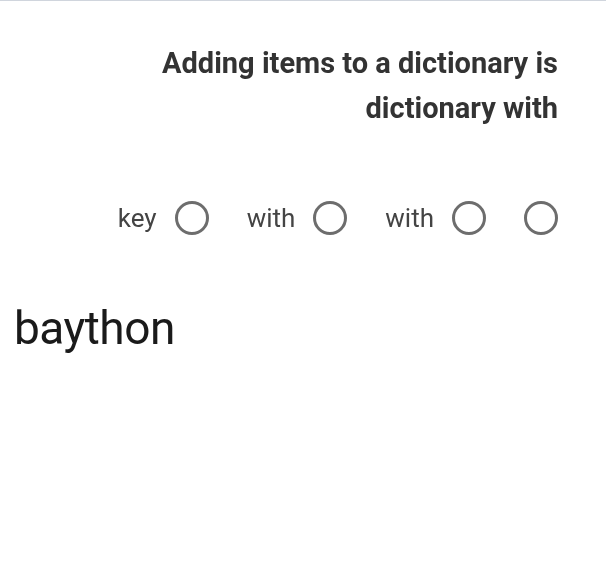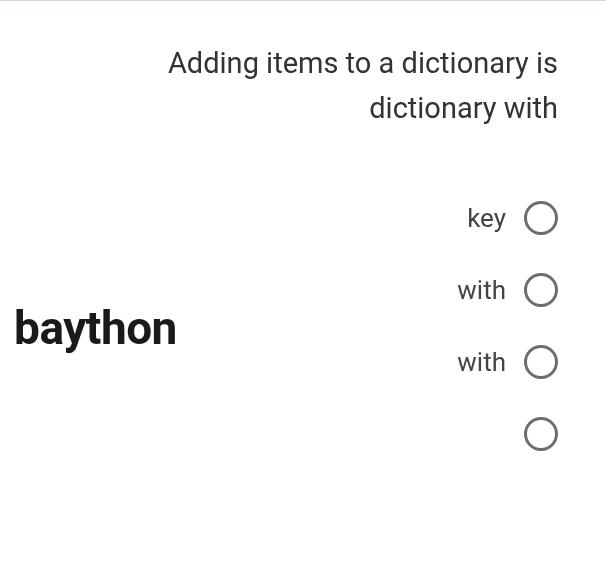--- a/index.html
+++ b/index.html
@@ -16,28 +16,28 @@
       border-top: 1px solid #d0d5dd;
     }
     .question {
       position: absolute;
       top: 40px;
       right: 48px;
       text-align: right;
       font-size: 29px;
       color: #333333;
       line-height: 1.55;
-      font-weight: 400;
+      font-weight: 700;
     }
     .options {
       position: absolute;
       top: 200px;
       right: 48px;
       display: flex;
-      flex-direction: column;
+      flex-direction: row;
       gap: 38px;
     }
     .option-row {
       display: flex;
       align-items: center;
       justify-content: flex-end;
       gap: 18px;
     }
     .option-label {
       font-size: 26px;
@@ -51,21 +51,21 @@
       border-radius: 50%;
       background: transparent;
       flex-shrink: 0;
       cursor: pointer;
     }
     .watermark {
       position: absolute;
       left: 14px;
       top: 300px;
       font-size: 46px;
-      font-weight: 700;
+      font-weight: 400;
       color: #1a1a1a;
       letter-spacing: -0.5px;
     }
   </style>
 </head>
 <body>
 
 <div class="question">
   <div>Adding items to a dictionary is</div>
   <div>dictionary with</div>

